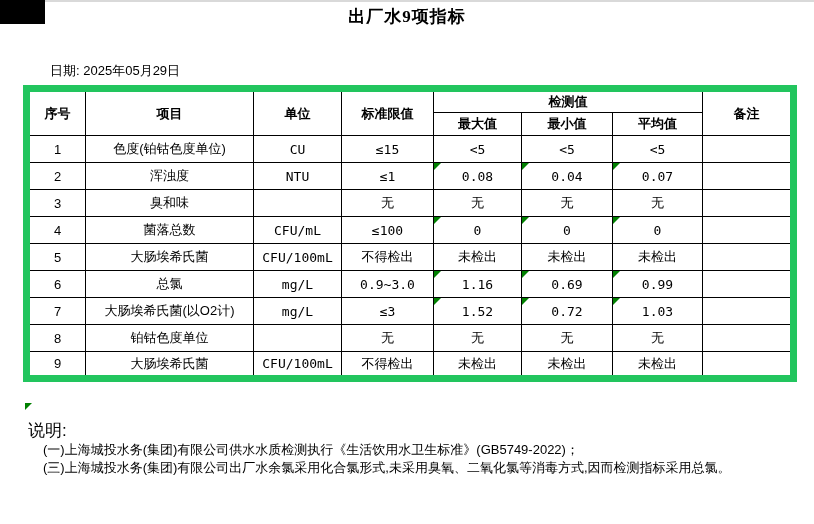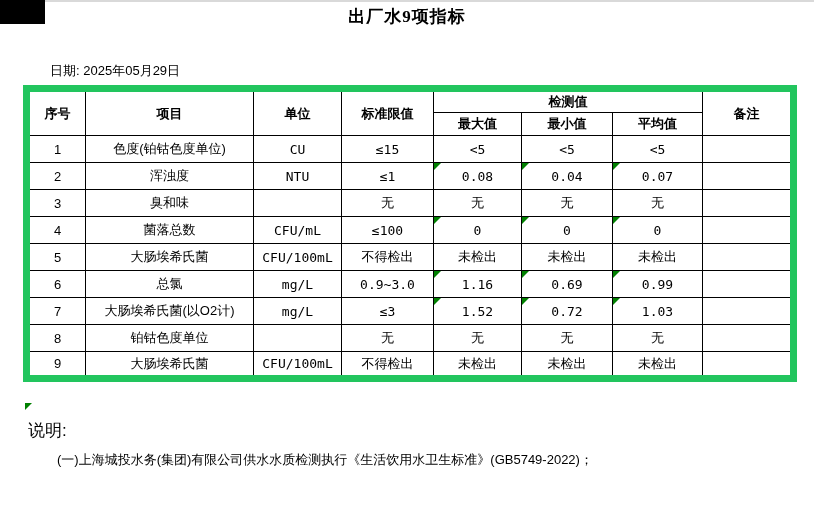--- a/index.html
+++ b/index.html
@@ -31,21 +31,21 @@
   .c-remark{}
   .flag{
     position:absolute;top:0;left:0;width:0;height:0;
     border-top:7px solid #008000;border-right:7px solid transparent;
   }
   .note-flag{
     position:absolute;top:403px;left:25px;width:0;height:0;
     border-top:7px solid #008000;border-right:7px solid transparent;
   }
   .shuoming{position:absolute;top:419px;left:28px;font-size:17px;}
-  .notes{position:absolute;top:451px;left:43px;font-size:13px;line-height:17.5px;margin-left:14px;}
+  .notes{position:absolute;top:441px;left:43px;font-size:13px;line-height:17.5px;}
   .notes div{white-space:nowrap;}
 </style>
 </head>
 <body>
 
 <div class="topline"></div>
 <div class="blackbox"></div>
 
 <div class="title">出厂水9项指标</div>
 
@@ -171,13 +171,14 @@
         <td class="c-val">未检出</td>
         <td class="c-remark"></td>
       </tr>
     </tbody>
 </table>
 
 <div class="note-flag" style="border-top-color: rgb(0, 128, 0);"></div>
 <div class="shuoming">说明:</div>
 <div class="notes" id="notes-list">
     <div>(一)上海城投水务(集团)有限公司供水水质检测执行《生活饮用水卫生标准》(GB5749-2022)；</div>
+    <div>(三)上海城投水务(集团)有限公司出厂水余氯采用化合氯形式,未采用臭氧、二氧化氯等消毒方式,因而检测指标采用总氯。</div>
   </div>
 
 </body></html>

